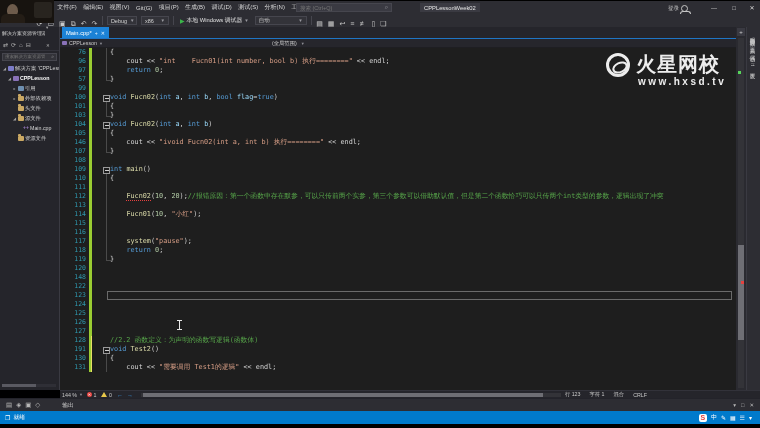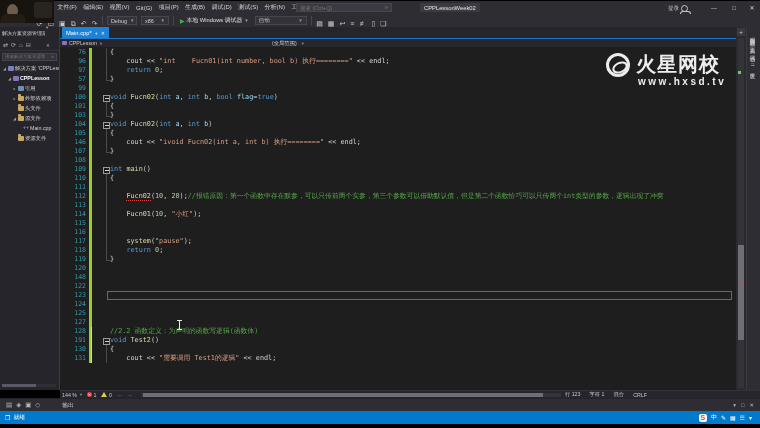--- a/index.html
+++ b/index.html
@@ -461,20 +461,26 @@
         <span class="fold "></span>
         <span class="src"></span>
       </div>
       <div class="cl">
         <span class="num">125</span>
         <span class="chg g"></span>
         <span class="fold "></span>
         <span class="src"></span>
       </div>
       <div class="cl">
+        <span class="num">126</span>
+        <span class="chg g"></span>
+        <span class="fold "></span>
+        <span class="src"></span>
+      </div>
+      <div class="cl">
         <span class="num">127</span>
         <span class="chg g"></span>
         <span class="fold "></span>
         <span class="src"></span>
       </div>
       <div class="cl">
         <span class="num">128</span>
         <span class="chg gy"></span>
         <span class="fold "></span>
         <span class="src"><span class="cm">//2.2 函数定义：为声明的函数写逻辑(函数体)</span></span>

